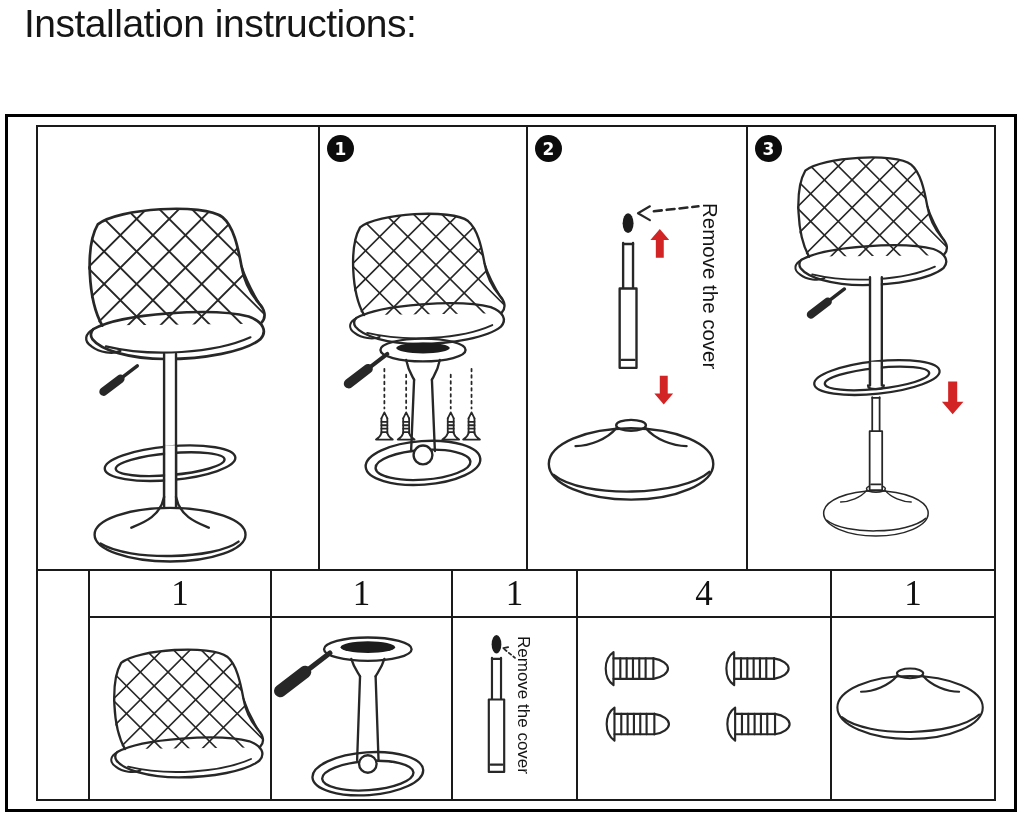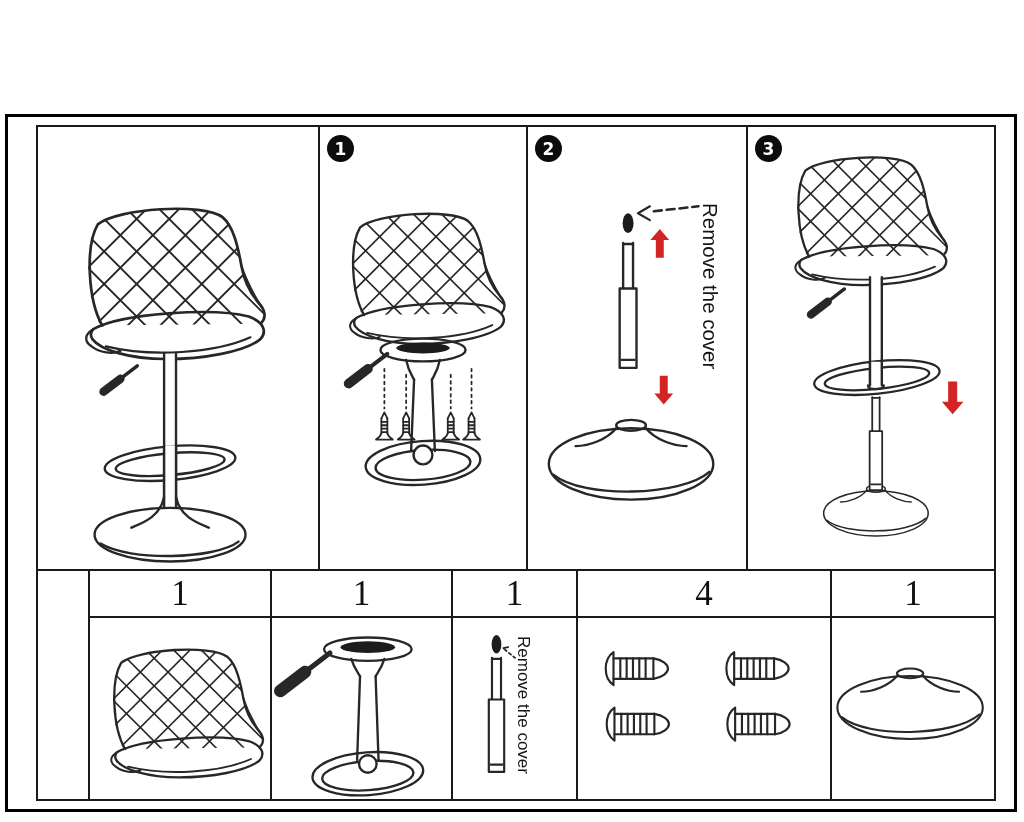--- a/index.html
+++ b/index.html
@@ -35,20 +35,21 @@
   .pbody svg{position:absolute;left:0;top:0;width:100%;height:100%;}
   .ink{stroke:#272727;fill:none;stroke-width:2.4;stroke-linecap:round;stroke-linejoin:round;}
   .red{fill:#d22424;stroke:none;}
   .dark{fill:#1c1c1c;stroke:none;}
   .dots{stroke-dasharray:2.5 4;stroke-width:1.8;}
 </style>
 </head>
 <body>
 
 <div class="stage">
+  <div class="title">Installation instructions:</div>
 
   <div class="outer-box">
 
     <div class="panels">
 
       <div class="panel p0">
         <svg viewBox="0 0 282 444">
           <defs>
             <clipPath id="backClip">
               <path d="M34,140 C18,112 16,52 30,28 C52,10 150,4 170,20 C182,30 186,52 190,74 C193,92 200,104 210,116 C216,123 218,132 212,138 Z"></path>

